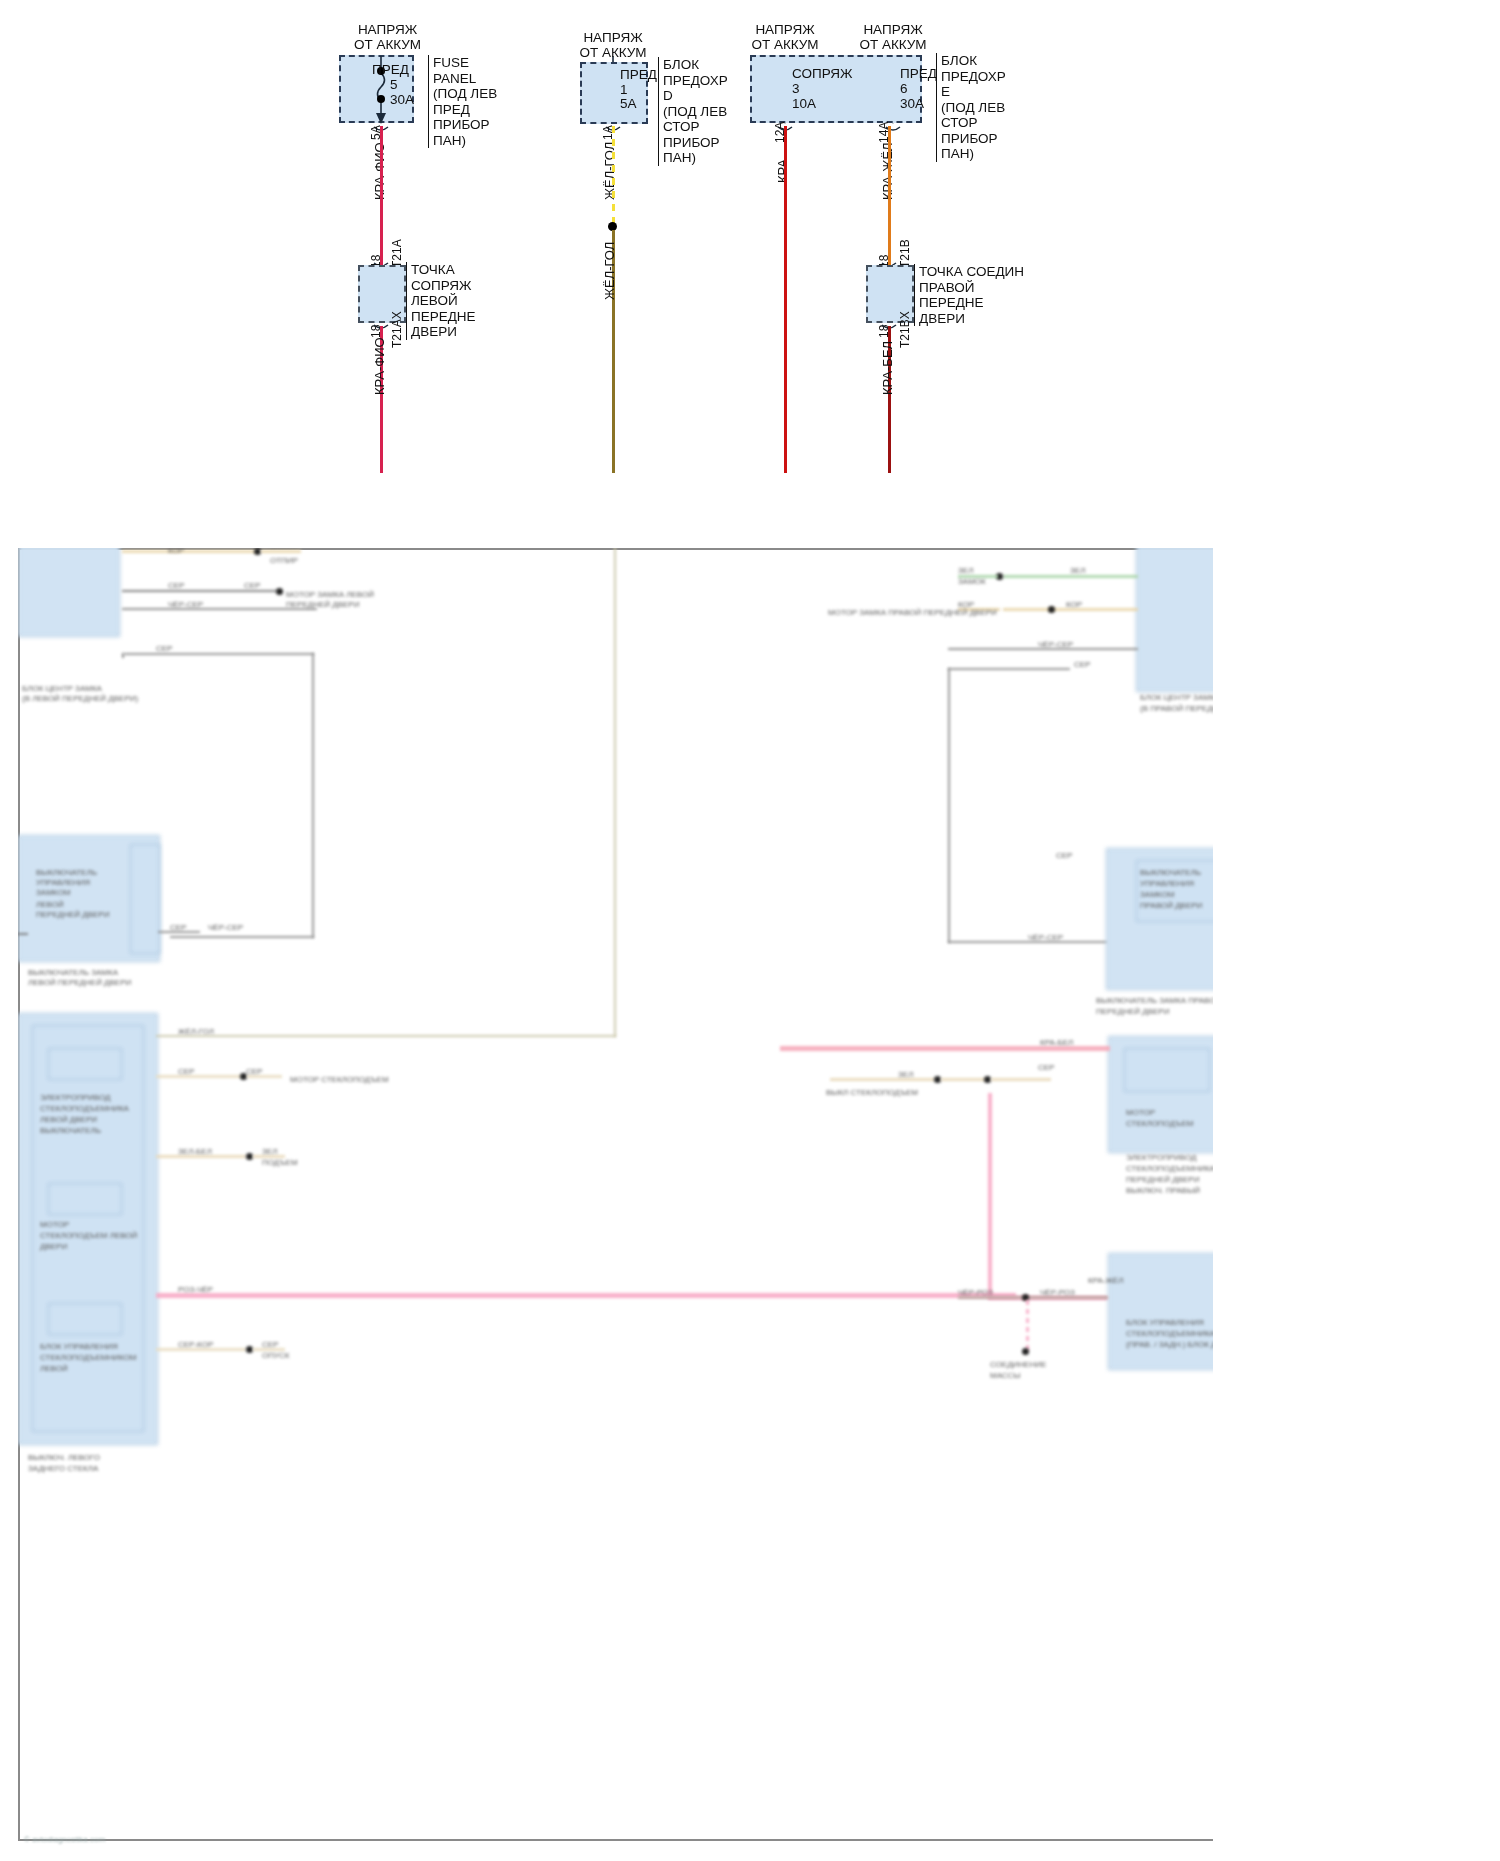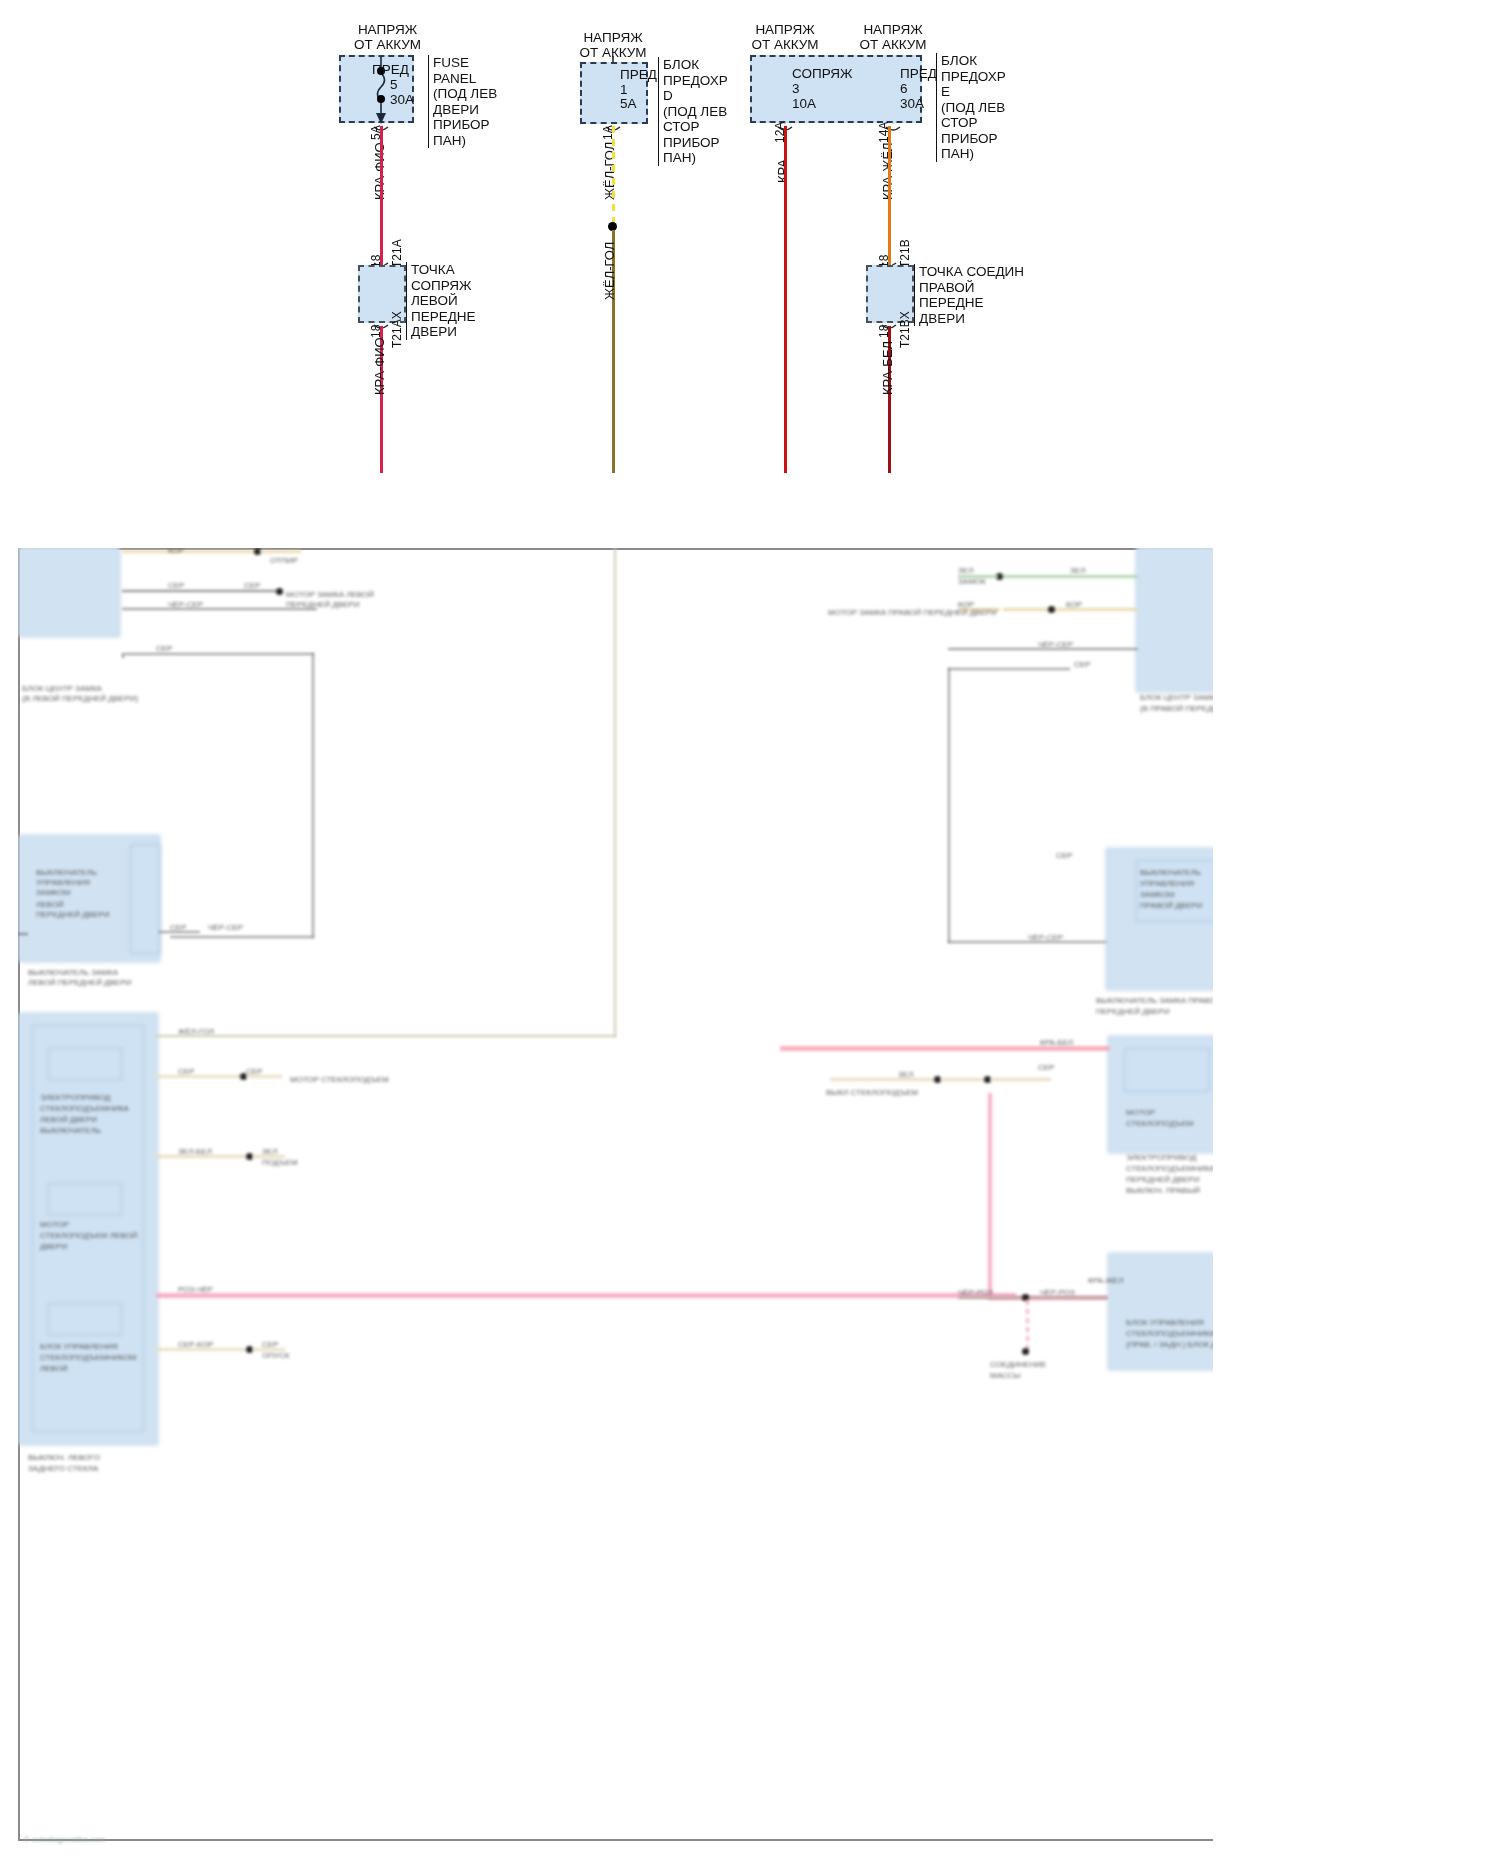--- a/index.html
+++ b/index.html
@@ -83,21 +83,21 @@
     <path d="M882 263 q7 6 14 0" fill="none" stroke="#1b2a3a" stroke-width="1.4"></path>
     <path d="M882 325 q7 6 14 0" fill="none" stroke="#1b2a3a" stroke-width="1.4"></path>
   </svg>
 
   <div class="lbl" style="left:372px;top:62px;">ПРЕД</div>
   <div class="lbl" style="left:390px;top:77px;">5</div>
   <div class="lbl" style="left:390px;top:92px;">30A</div>
   <div class="sidebar-label" style="left:428px;top:55px;width:92px;">FUSE
 PANEL
 (ПОД ЛЕВ
-ДВЕРИ ПРИБОР
+ПРЕД ПРИБОР
 ПАН)</div>
   <div class="vsmall" style="left:369px;top:140px;">5A</div>
   <div class="vlabel" style="left:372px;top:200px;">КРА-ФИО</div>
 
   <div class="wire" style="left:380px;top:126px;height:139px;background:#d6214f;"></div>
   <div class="vsmall" style="left:369px;top:268px;">18</div>
   <div class="vsmall" style="left:390px;top:268px;">T21A</div>
 
   <div class="splice-box" style="left:358px;top:265px;width:48px;height:58px;"></div>
   <div class="sidebar-label" style="left:406px;top:262px;width:94px;">ТОЧКА СОПРЯЖ

